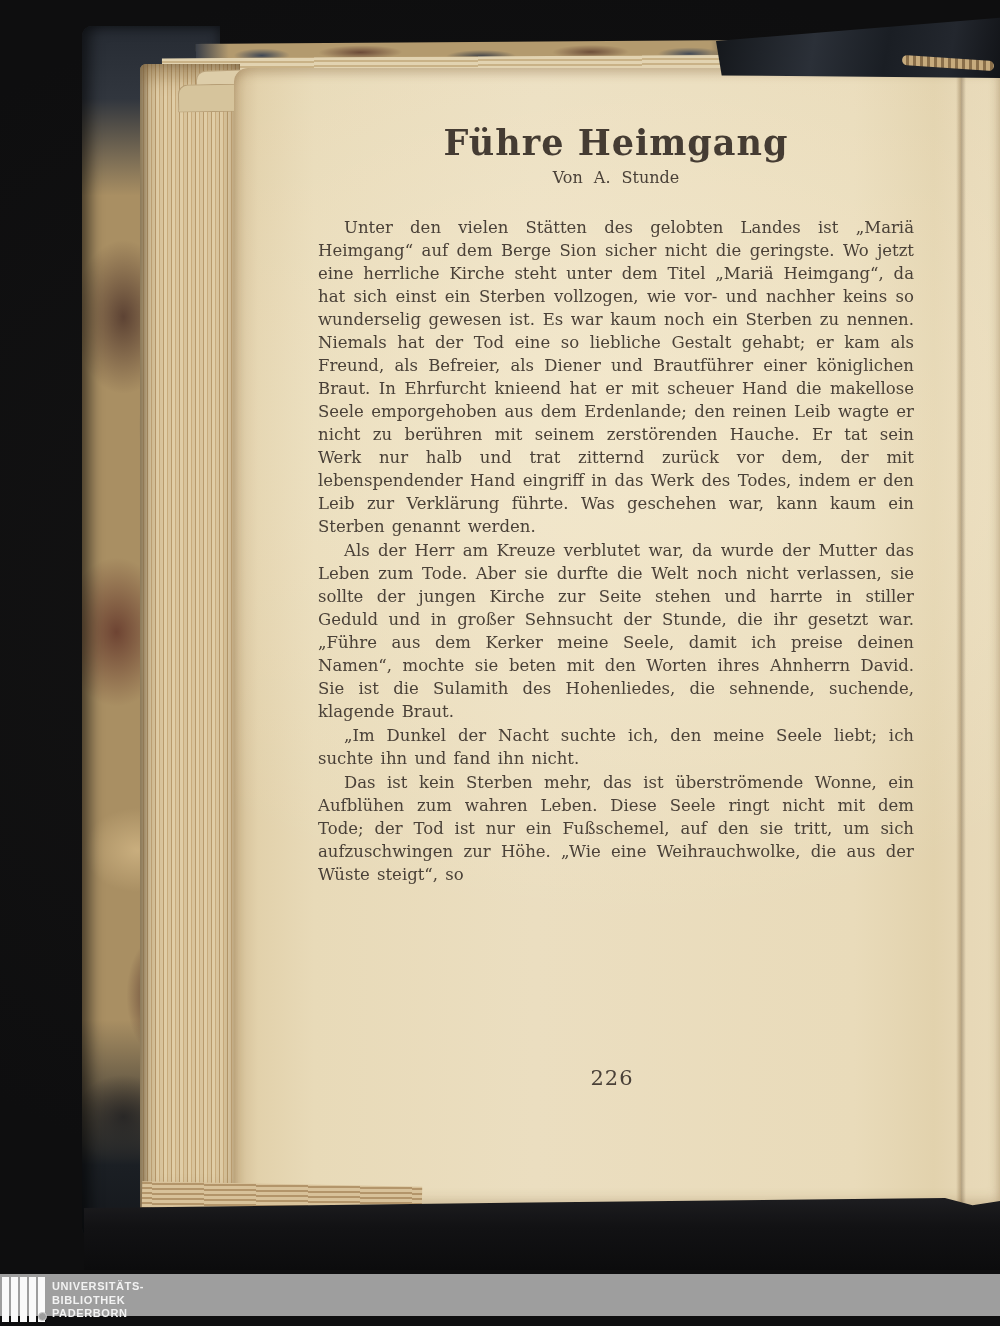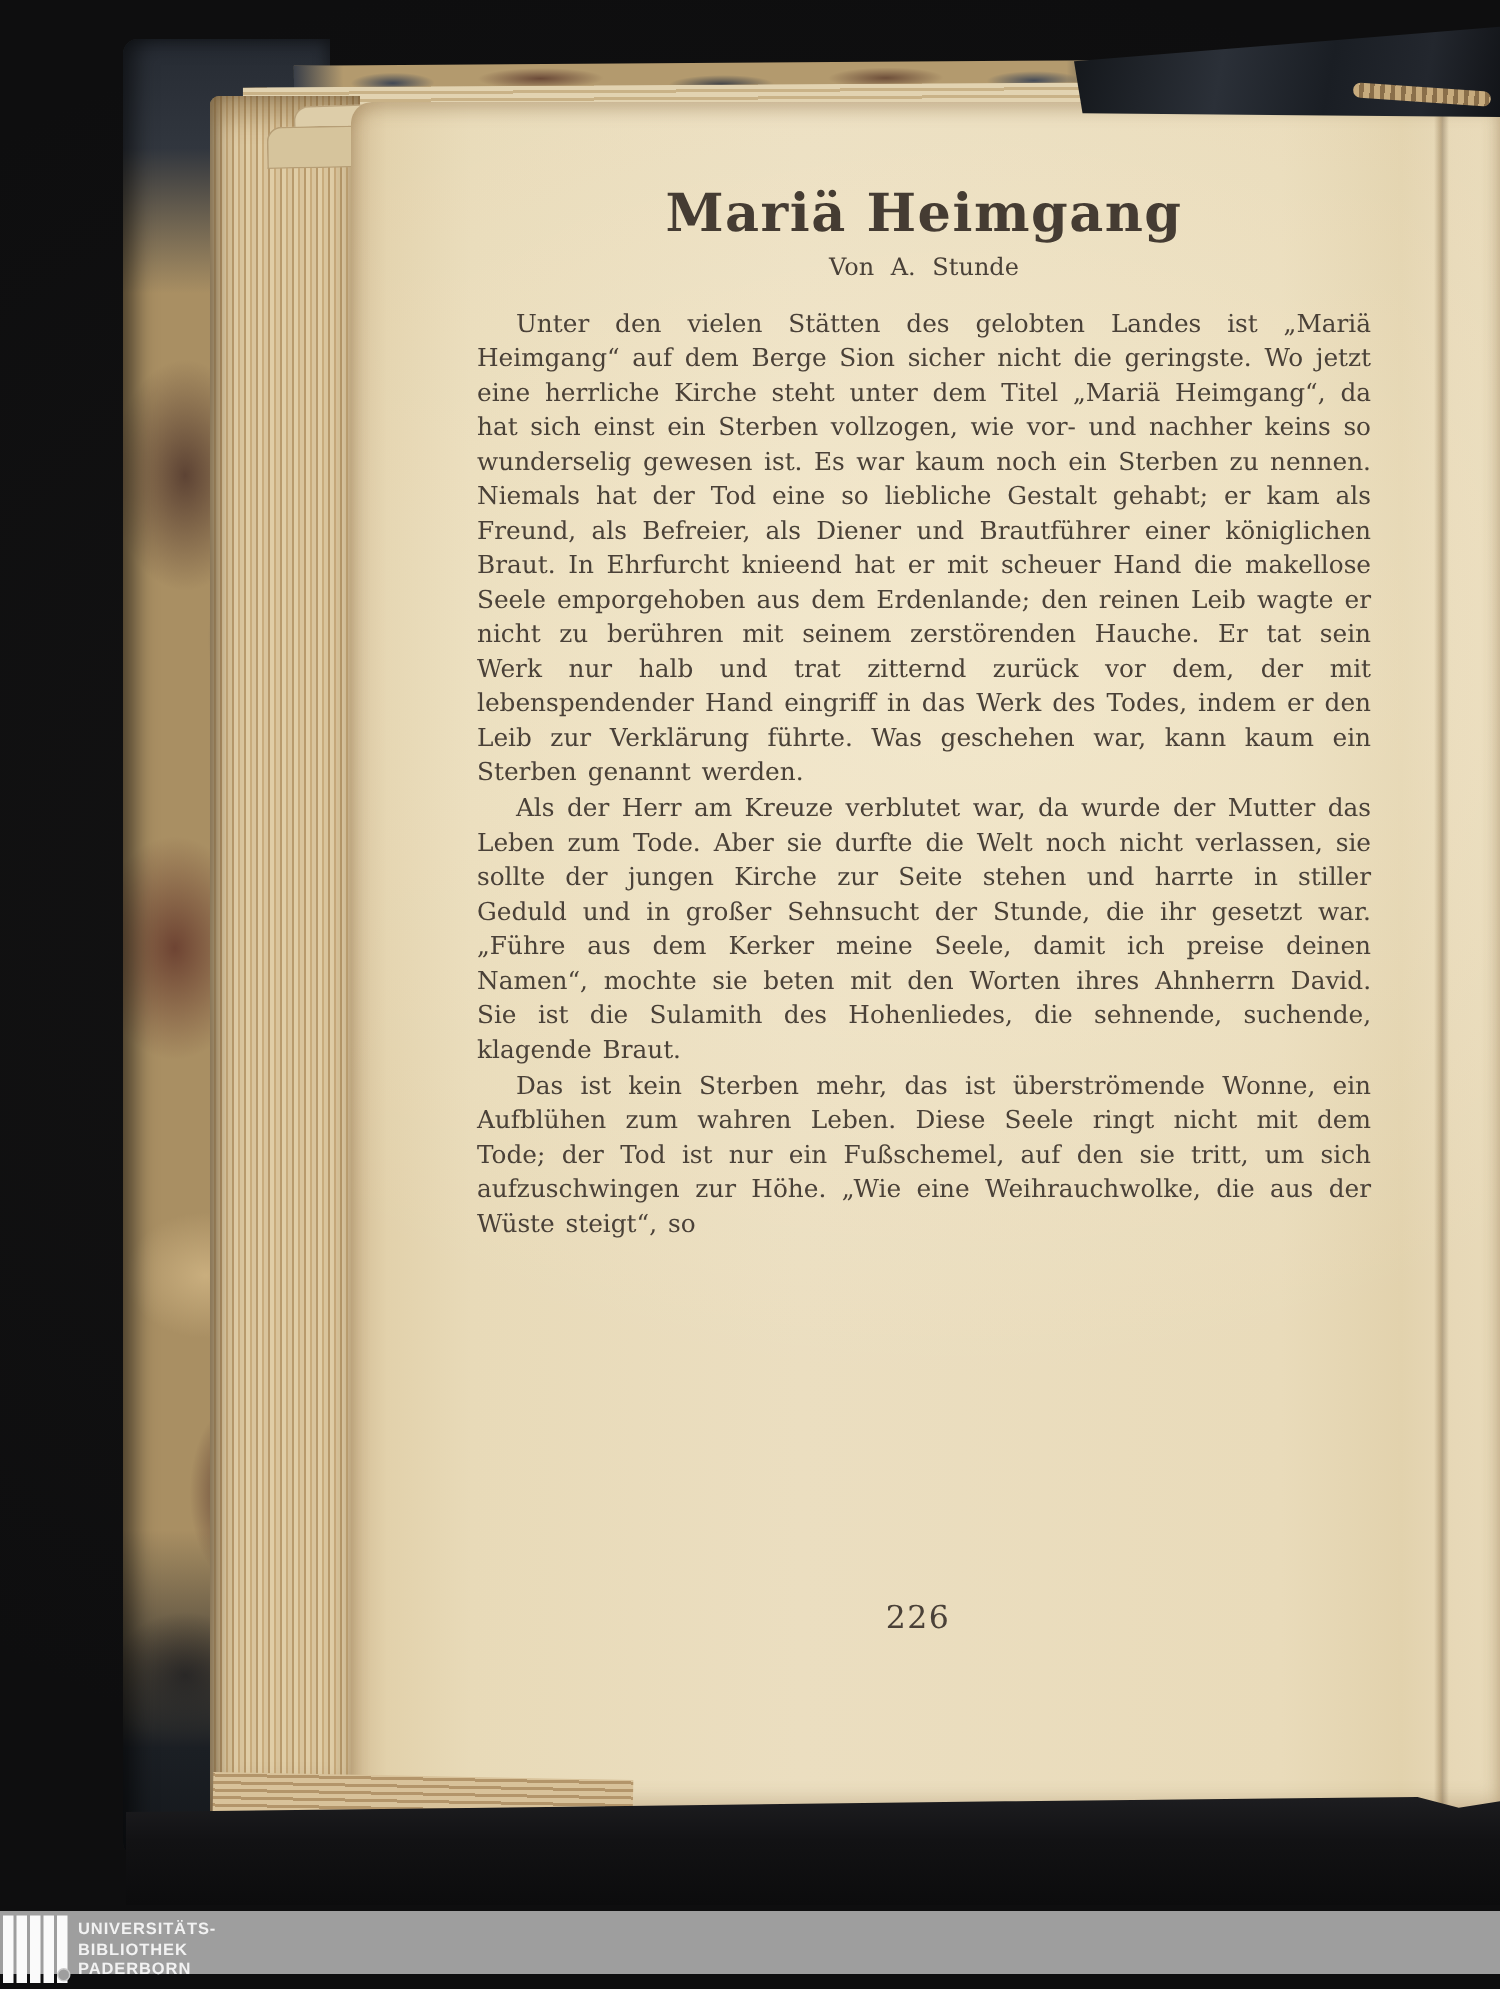--- a/index.html
+++ b/index.html
@@ -66,21 +66,21 @@
   #cover-bottom{left:84px;top:1198px;width:916px;height:72px;z-index:5;
     clip-path:polygon(0 14%,64% 4%,94% 0,97% 10%,100% 4%,100% 100%,0 100%);
     background:linear-gradient(180deg,#1d1d20 0%,#121214 40%,#0c0c0d 100%);}
 
   
   #text-layer{left:318px;top:122px;width:596px;z-index:4;color:#4a4138;}
   #doc-title{font-size:35px;line-height:42px;font-weight:bold;text-align:center;
     letter-spacing:1px;color:#453c33;}
   #doc-byline{font-size:16px;line-height:20px;text-align:center;margin-top:4px;
     word-spacing:6px;color:#4a4138;}
-  #doc-body{margin-top:16px;font-size:16.5px;line-height:23px;text-align:justify;
+  #doc-body{margin-top:28px;font-size:16.5px;line-height:23px;text-align:justify;
     word-spacing:2px;hyphens:auto;}
   #doc-body p{margin:0 0 1px 0;text-indent:26px;}
   #page-number{left:314px;top:1066px;width:596px;text-align:center;z-index:4;
     font-size:21px;color:#4a4138;letter-spacing:1px;}
 
   
   #watermark-bar{left:0;top:1274px;width:1000px;height:42px;background:#9e9e9e;z-index:10;}
   .wm-bar{position:absolute;top:3px;width:7px;height:45px;background:#fafafa;}
   #wm-bar-5{height:45px;}
   #wm-dot{position:absolute;left:38px;top:38px;width:9px;height:9px;border-radius:50%;
@@ -104,25 +104,26 @@
 
 <div id="page-main" class="abs">
   <div id="gutter-crease" class="abs"></div>
 </div>
 
 <div id="cover-topright" class="abs"></div>
 <div id="fray" class="abs"></div>
 <div id="cover-bottom" class="abs"></div>
 
 <div id="text-layer" class="abs">
-  <div id="doc-title">Mariä Heimgang</div>
+  <div id="doc-title">Führe Heimgang</div>
   <div id="doc-byline">Von A. Stunde</div>
   <div id="doc-body">
     <p>Unter den vielen Stätten des gelobten Landes ist „Mariä Heimgang“ auf dem Berge Sion sicher nicht die geringste. Wo jetzt eine herrliche Kirche steht unter dem Titel „Mariä Heimgang“, da hat sich einst ein Sterben vollzogen, wie vor- und nachher keins so wunderselig gewesen ist. Es war kaum noch ein Sterben zu nennen. Niemals hat der Tod eine so liebliche Gestalt gehabt; er kam als Freund, als Befreier, als Diener und Brautführer einer königlichen Braut. In Ehrfurcht knieend hat er mit scheuer Hand die makellose Seele emporgehoben aus dem Erdenlande; den reinen Leib wagte er nicht zu berühren mit seinem zerstörenden Hauche. Er tat sein Werk nur halb und trat zitternd zurück vor dem, der mit lebenspendender Hand eingriff in das Werk des Todes, indem er den Leib zur Verklärung führte. Was geschehen war, kann kaum ein Sterben genannt werden.</p>
     <p>Als der Herr am Kreuze verblutet war, da wurde der Mutter das Leben zum Tode. Aber sie durfte die Welt noch nicht verlassen, sie sollte der jungen Kirche zur Seite stehen und harrte in stiller Geduld und in großer Sehnsucht der Stunde, die ihr gesetzt war. „Führe aus dem Kerker meine Seele, damit ich preise deinen Namen“, mochte sie beten mit den Worten ihres Ahnherrn David. Sie ist die Sulamith des Hohenliedes, die sehnende, suchende, klagende Braut.</p>
+    <p>„Im Dunkel der Nacht suchte ich, den meine Seele liebt; ich suchte ihn und fand ihn nicht.</p>
     <p>Das ist kein Sterben mehr, das ist überströmende Wonne, ein Aufblühen zum wahren Leben. Diese Seele ringt nicht mit dem Tode; der Tod ist nur ein Fußschemel, auf den sie tritt, um sich aufzuschwingen zur Höhe. „Wie eine Weihrauchwolke, die aus der Wüste steigt“, so</p>
   </div>
 </div>
 <div id="page-number" class="abs">226</div>
 
 <div id="watermark-bar" class="abs">
   <span class="wm-bar" style="left:2px"></span>
   <span class="wm-bar" style="left:11px"></span>
   <span class="wm-bar" style="left:20px"></span>
   <span class="wm-bar" style="left:29px"></span>

